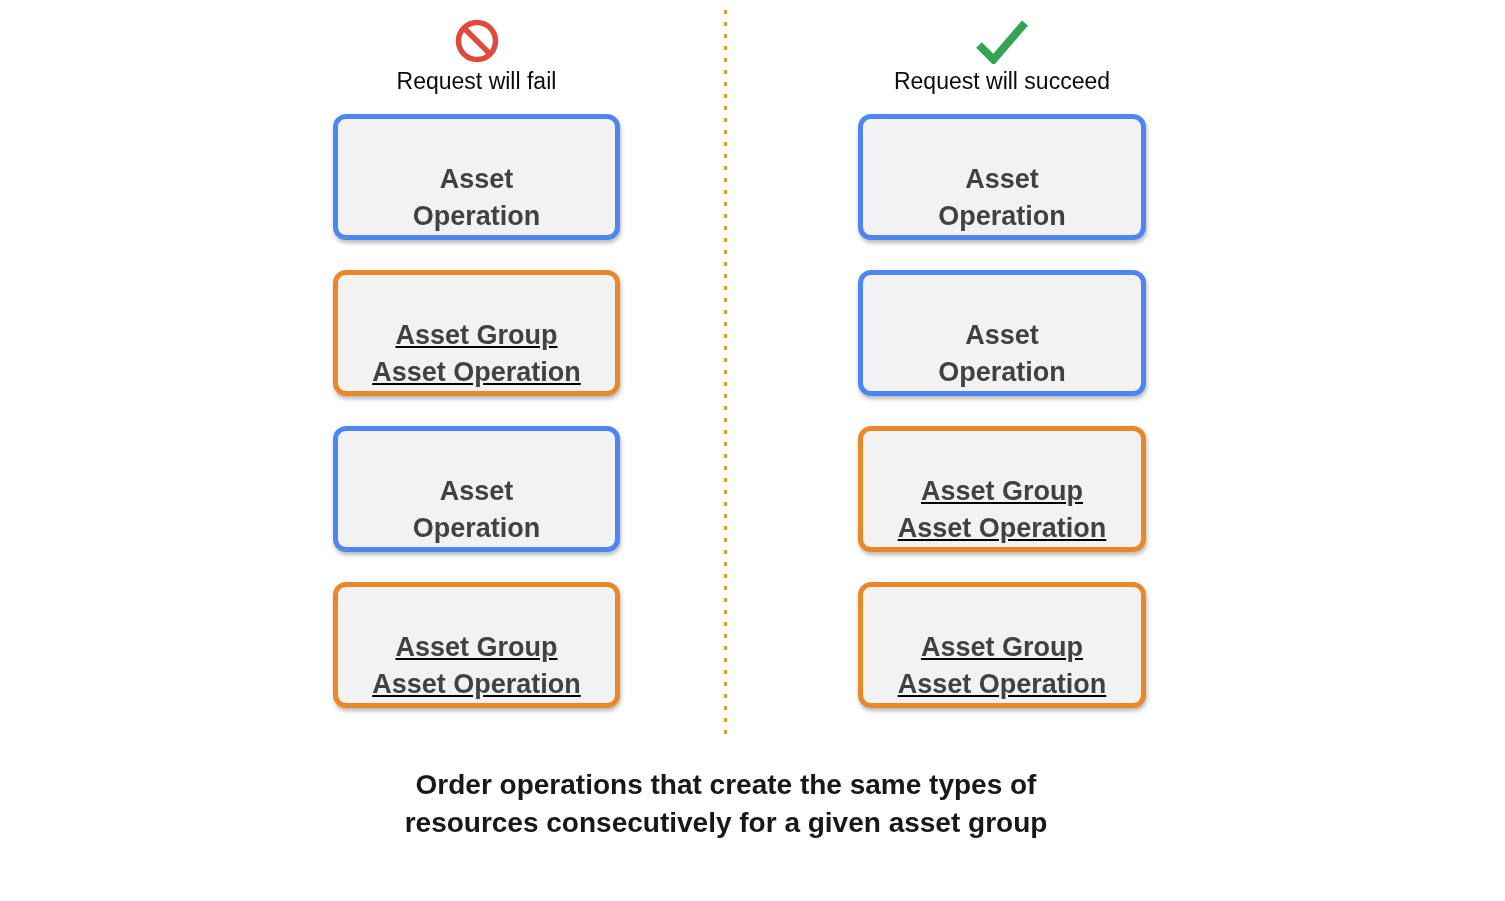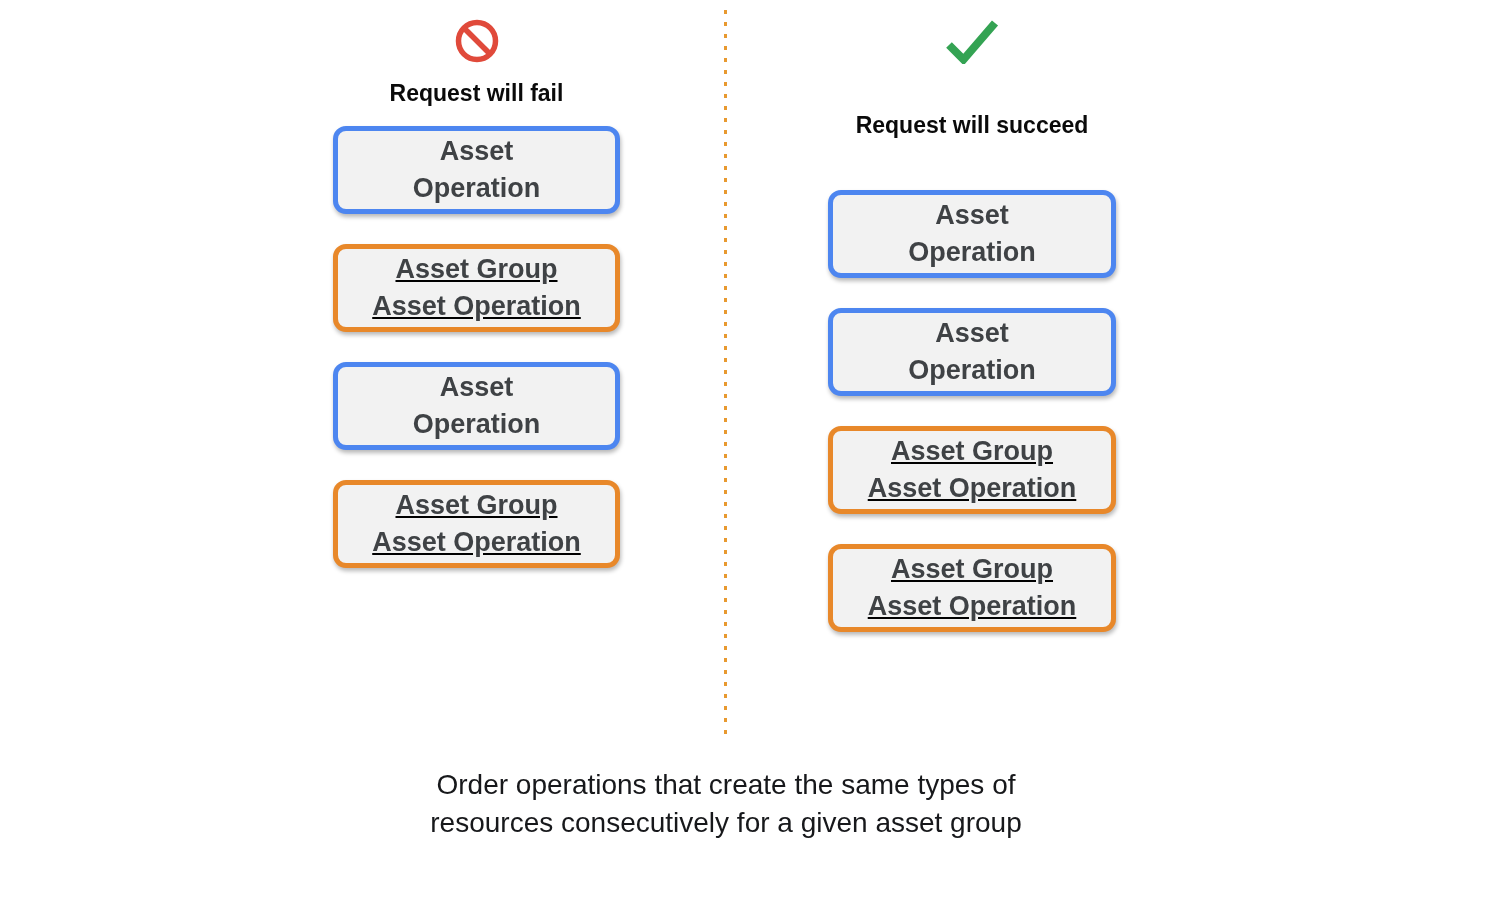--- a/index.html
+++ b/index.html
@@ -28,55 +28,55 @@
   }
 
   .column {
     position: absolute;
     top: 18px;
     display: flex;
     flex-direction: column;
     align-items: center;
   }
   .col-fail    { left: 333px; width: 287px; }
-  .col-succeed { left: 828px; width: 288px; gap: 32px; }
+  .col-succeed { left: 858px; width: 288px; }
 
   .col-icon {
     height: 46px;
     display: flex;
     align-items: center;
     justify-content: center;
   }
 
   .col-label {
-    margin-top: 14px;
+    margin-top: 2px;
     height: 30px;
     line-height: 30px;
     font-size: 23px;
-    font-weight: 700;
+    font-weight: 400;
     color: var(--heading-text);
     white-space: nowrap;
   }
 
   .boxes {
     margin-top: 18px;
     display: flex;
     flex-direction: column;
     gap: 30px;
     width: 100%;
   }
 
   .box {
     width: 100%;
-    height: 88px;
+    height: 126px;
     background: var(--box-bg);
     border: 5px solid #999;
     border-radius: 13px;
     display: flex;
-    align-items: center;
+    align-items: flex-end;
     justify-content: center;
     box-shadow: 1px 3px 4px rgba(0,0,0,0.28);
   }
   .box.asset-op       { border-color: var(--asset-op-border); }
   .box.asset-group-op { border-color: var(--asset-group-op-border); text-decoration: underline; }
 
   .box-label {
     font-size: 27px;
     font-weight: 700;
     line-height: 37px;
@@ -86,21 +86,21 @@
   }
 
   .caption {
     position: absolute;
     top: 766px;
     left: 0;
     width: 1452px;
     text-align: center;
     font-size: 28px;
     line-height: 38px;
-    font-weight: 400;
+    font-weight: 700;
     color: var(--caption-text);
     white-space: pre-line;
   }
 
   .icon-svg { display: block; }
 </style>
 </head>
 <body>
 
 <div class="diagram">

